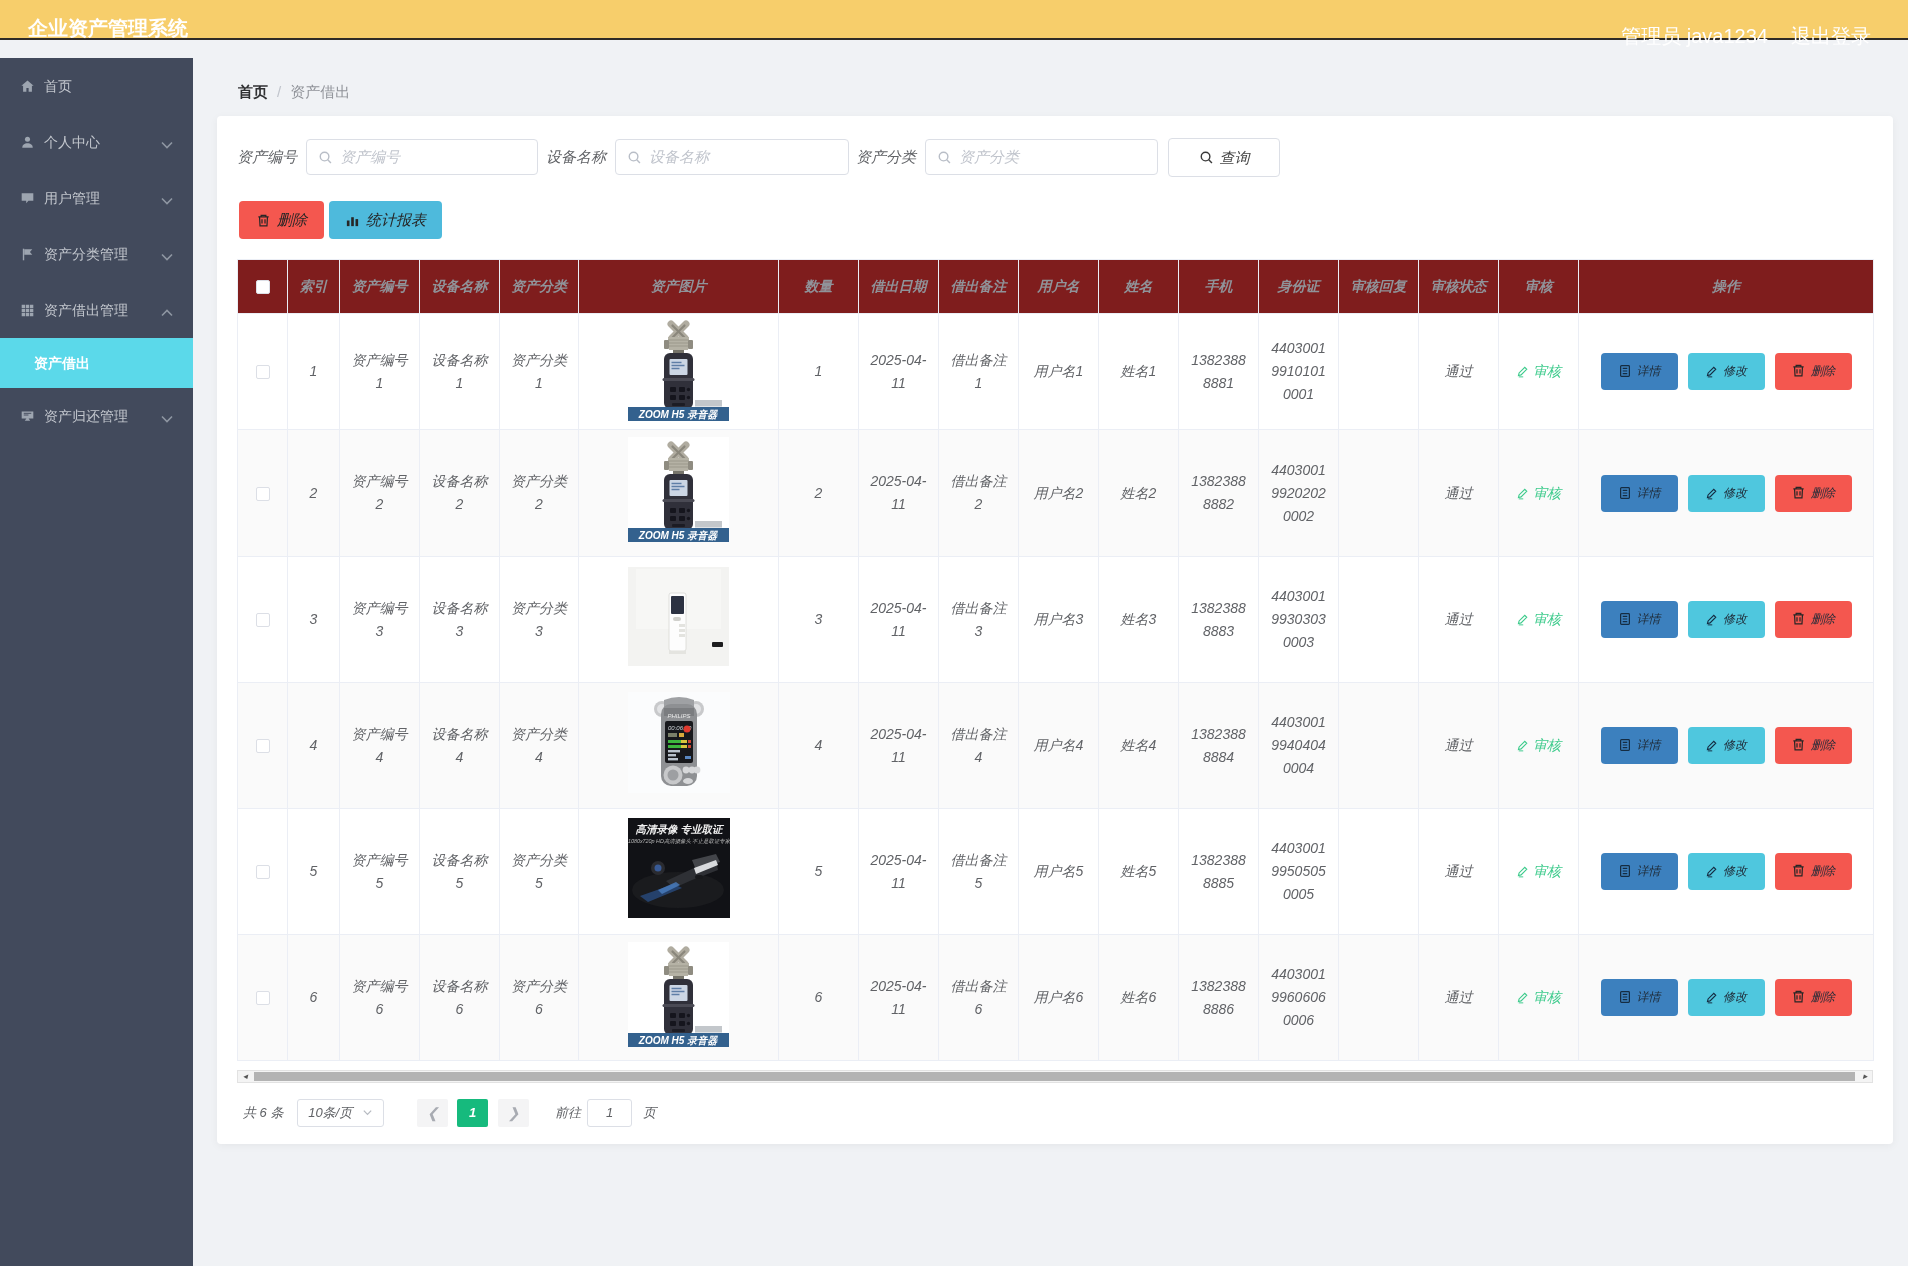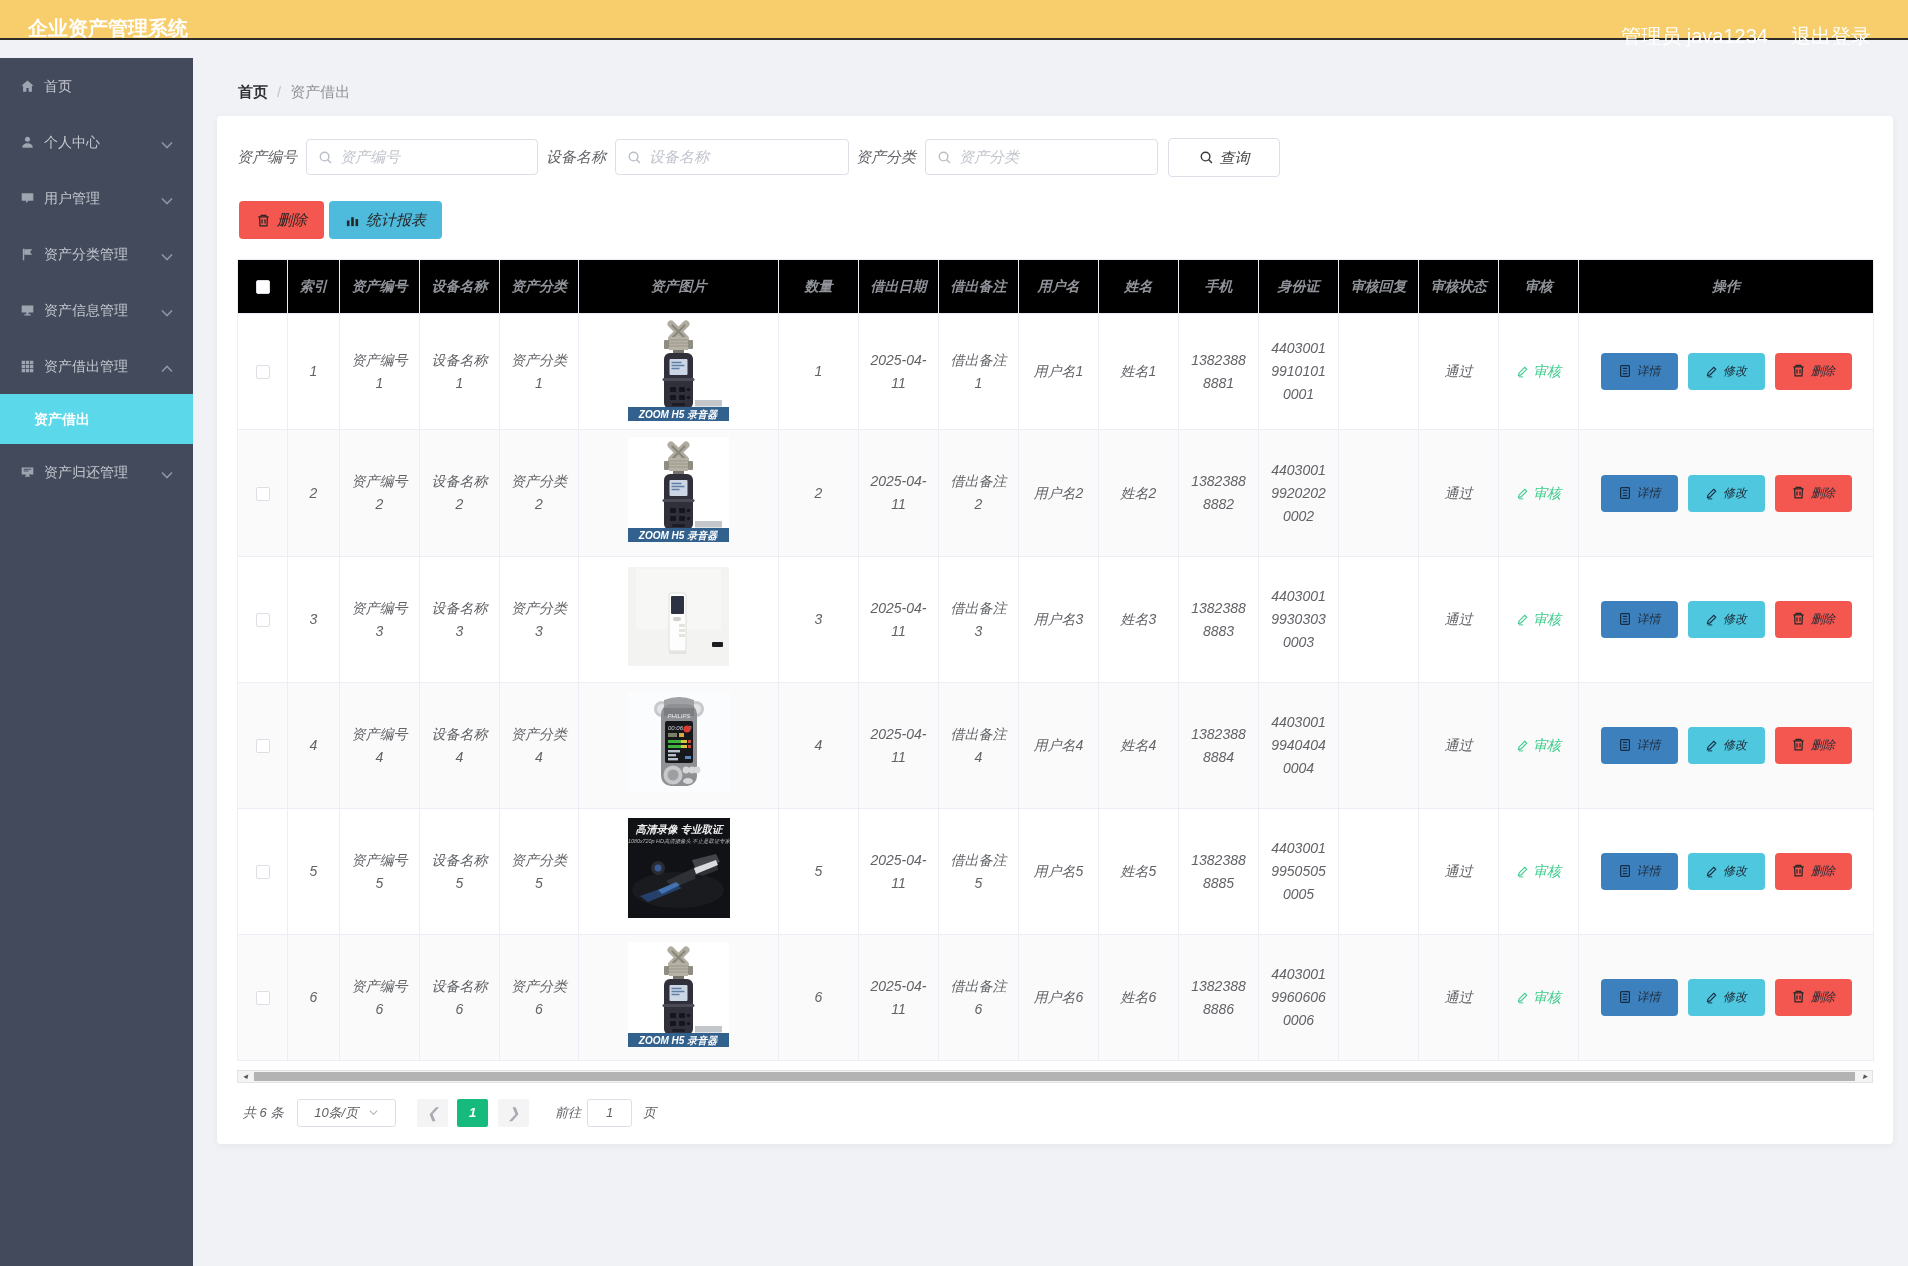--- a/index.html
+++ b/index.html
@@ -24,37 +24,37 @@
 .lbl { position:absolute; top:0; line-height:36px; font-size:15px; color:#606266; }
 .inp { position:absolute; top:0; height:36px; border:1px solid #dcdfe6; border-radius:4px; background:#fff; }
 .inp svg { position:absolute; left:11px; top:10px; }
 .inp .ph { position:absolute; left:33px; top:0; line-height:34px; font-size:15px; color:#c0c4cc; }
 .qbtn { position:absolute; left:931px; top:-1px; width:112px; height:39px; border:1px solid #dcdfe6; border-radius:4px; background:#fff; line-height:37px; text-align:center; font-size:15px; color:#444; }
 .qbtn svg { vertical-align:-2px; margin-right:6px; }
 .abtn { position:absolute; top:85px; height:38px; border-radius:4px; font-size:15px; color:#262626; text-align:center; line-height:38px; }
 .abtn svg { vertical-align:-3px; margin-right:6px; }
 table.tb { position:absolute; left:20px; top:143px; border-collapse:collapse; table-layout:fixed; width:1636px; font-size:14px; color:#606266; }
 table.tb th, table.tb td { border:1px solid #ebeef5; text-align:center; vertical-align:middle; padding:0 10px; line-height:23px; font-weight:normal; overflow:hidden; }
-table.tb th { color:#909399; font-weight:bold; height:54px; background:#000000; }
+table.tb th { color:#909399; font-weight:bold; height:54px; background:#7f1d1d; }
 tr.strp td { background:#fafafa; }
 .ck { display:inline-block; width:14px; height:14px; border:1px solid #dcdfe6; border-radius:2px; background:#fff; vertical-align:middle; }
 .rbtn { display:inline-block; width:77px; height:37px; border-radius:4px; line-height:37px; font-size:12px; color:#1f2b38; margin:0 5px; text-align:center; white-space:nowrap; }
 .rbtn svg { vertical-align:-3px; margin-right:5px; }
 .b-blue { background:#3c80be; }
 .b-cyan { background:#4fc7de; }
 .b-red  { background:#f4574f; }
 .aud { color:#3dcb8c; font-size:14px; white-space:nowrap; }
 .aud svg { vertical-align:-2px; margin-right:4px; }
 .sbar { position:absolute; left:20px; top:954px; width:1636px; height:13px; background:#f4f4f4; border:1px solid #e2e2e2; }
 .sbar .thumb { position:absolute; left:16px; top:1px; height:9px; width:1601px; background:#b3b3b3; }
 .sbar .la, .sbar .ra { position:absolute; top:0; width:14px; height:11px; font-size:9px; color:#555; text-align:center; line-height:11px; }
 .sbar .la { left:0; } .sbar .ra { right:0; }
 .pgn { position:absolute; left:26px; top:983px; height:28px; font-size:13px; color:#606266; }
 .pgn > * { position:absolute; top:0; display:block; white-space:nowrap; }
-.psel { left:54px; width:99px; height:28px; border:1px solid #dcdfe6; border-radius:3px; line-height:26px; text-align:center; color:#606266; }
+.psel { left:54px; width:87px; height:28px; border:1px solid #dcdfe6; border-radius:3px; line-height:26px; text-align:center; color:#606266; }
 .pbtn { width:31px; height:28px; background:#f4f4f5; border-radius:2px; text-align:center; line-height:28px; color:#a8abb2; font-size:14px; }
 .pcur { width:31px; height:28px; background:#16ba7d; border-radius:2px; text-align:center; line-height:28px; color:#fff; font-weight:bold; }
 .gin { width:45px; height:28px; border:1px solid #dcdfe6; border-radius:3px; text-align:center; line-height:26px; color:#606266; }
 .txt { line-height:28px; }
 </style>
 </head>
 <body>
 
 <div class="hdr">
     <div class="ttl">企业资产管理系统</div>
@@ -72,25 +72,20 @@
       </svg></div>
     <div class="mi"><svg class="ic" width="15" height="15" viewBox="0 0 16 16" fill="#9da5b0">
         <path d="M1.8 2.5h12.4v8H9l-2.4 2.6v-2.6H1.8z"></path>
       </svg>用户管理<svg class="ar" width="14" height="12" viewBox="0 0 14 12" fill="none" stroke="#8e96a2" stroke-width="1.6">
         <path d="M2 3.5l5 5 5-5"></path>
       </svg></div>
     <div class="mi"><svg class="ic" width="15" height="15" viewBox="0 0 16 16" fill="#9da5b0">
         <path d="M3 1.8h1.5v12.4H3z"></path>
         <path d="M4.5 2.5h8.6L10.6 5.4l2.5 2.9H4.5z"></path>
       </svg>资产分类管理<svg class="ar" width="14" height="12" viewBox="0 0 14 12" fill="none" stroke="#8e96a2" stroke-width="1.6">
-        <path d="M2 3.5l5 5 5-5"></path>
-      </svg></div>
-    <div class="mi"><svg class="ic" width="15" height="15" viewBox="0 0 16 16" fill="#9da5b0">
-        <path d="M1.8 2.6h12.4v7.6H9.2v1.9h2.2v1.3H4.6v-1.3h2.2v-1.9H1.8z"></path>
-      </svg>资产信息管理<svg class="ar" width="14" height="12" viewBox="0 0 14 12" fill="none" stroke="#8e96a2" stroke-width="1.6">
         <path d="M2 3.5l5 5 5-5"></path>
       </svg></div>
     <div class="mi"><svg class="ic" width="15" height="15" viewBox="0 0 16 16" fill="#9da5b0">
         <path d="M1.8 1.8h3.6v3.6H1.8zM6.2 1.8h3.6v3.6H6.2zM10.6 1.8h3.6v3.6h-3.6zM1.8 6.2h3.6v3.6H1.8zM6.2 6.2h3.6v3.6H6.2zM10.6 6.2h3.6v3.6h-3.6zM1.8 10.6h3.6v3.6H1.8zM6.2 10.6h3.6v3.6H6.2zM10.6 10.6h3.6v3.6h-3.6z"></path>
       </svg>资产借出管理<svg class="ar" width="14" height="12" viewBox="0 0 14 12" fill="none" stroke="#8e96a2" stroke-width="1.6">
         <path d="M2 8.5l5-5 5 5"></path>
       </svg></div>
     <div class="smi">资产借出</div>
     <div class="mi"><svg class="ic" width="15" height="15" viewBox="0 0 16 16" fill="#9da5b0">
         <path d="M1.8 2.6h12.4v7.6H9.2l1.7 2.4H5.1l1.7-2.4H1.8z"></path>

